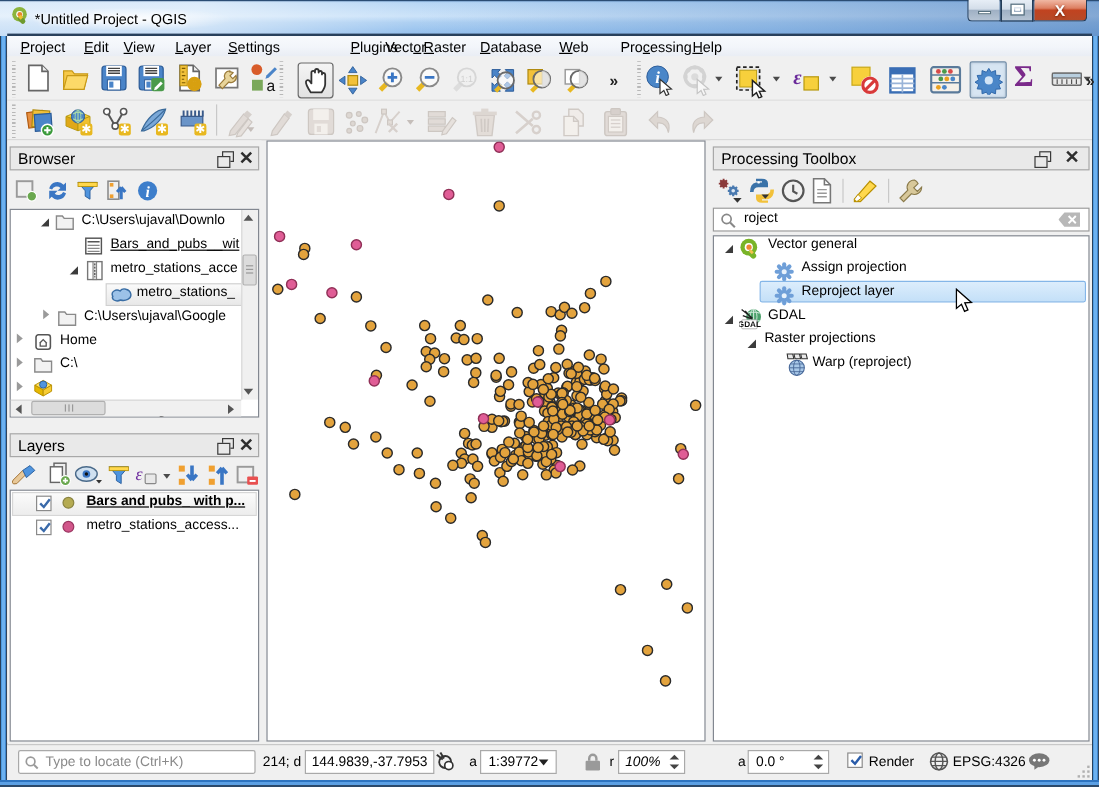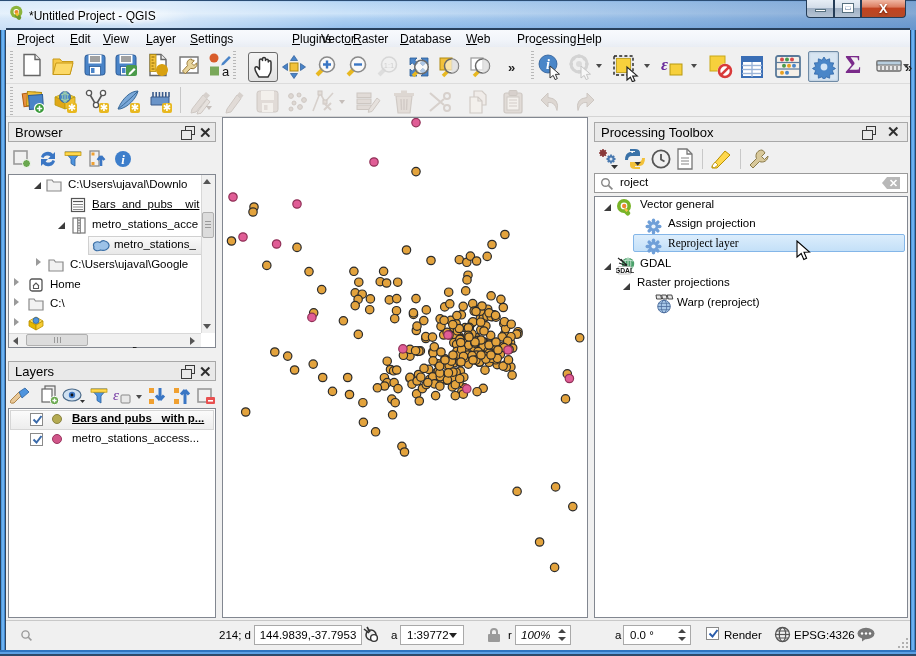--- a/index.html
+++ b/index.html
@@ -961,21 +961,21 @@
 <svg class="abs" style="left:645px;top:238px" width="17" height="17" viewBox="0 0 17 17">
       <g stroke="#6f9fd8" stroke-width="3.4" stroke-linecap="round">
         <line x1="8.5" y1="2.2" x2="8.5" y2="14.8"></line>
         <line x1="2.2" y1="8.5" x2="14.8" y2="8.5"></line>
         <line x1="4.1" y1="4.1" x2="12.9" y2="12.9"></line>
         <line x1="12.9" y1="4.1" x2="4.1" y2="12.9"></line>
       </g>
       <circle cx="8.5" cy="8.5" r="4.6" fill="#6f9fd8"></circle>
       <circle cx="8.5" cy="8.5" r="2.1" fill="#e8f2fc"></circle>
     </svg>
-<div class="treetxt" style="left:668px;top:237px;font-family:Liberation Serif, serif;">Reproject layer</div>
+<div class="treetxt" style="left:668px;top:237px;">Reproject layer</div>
 <svg class="abs" style="left:796px;top:240px" width="16" height="22" viewBox="0 0 16 22">
       <path d="M1 1 L1 17 L5.2 13.5 L7.8 19.5 L10.6 18.2 L8 12.3 L13.5 12 Z" fill="#fff" stroke="#000" stroke-width="1.1"></path>
     </svg>
 <div class="exp open" style="left:603px;top:262px;"></div>
 <svg class="abs" style="left:616px;top:256px" width="20" height="19" viewBox="0 0 20 19">
       <circle cx="12" cy="8" r="6.2" fill="#4aa06a"></circle>
       <path d="M7 5 q5-2 10 0 M7 11 q5 2 10 0 M12 1.8 v12.4" stroke="#cfe8d8" stroke-width="0.9" fill="none"></path>
       <ellipse cx="12" cy="8" rx="2.8" ry="6.2" fill="none" stroke="#cfe8d8" stroke-width="0.8"></ellipse>
       <path d="M3 7 l8 3 M5 3 l5 6 M2 2 l9 7" stroke="#222" stroke-width="1.1"></path>
       <rect x="2" y="10.5" width="13" height="7.5" rx="1" fill="#fff" stroke="#999" stroke-width="0.6"></rect>
@@ -994,20 +994,21 @@
       <ellipse cx="10" cy="12.5" rx="2.7" ry="6.3" fill="none" stroke="#4a6a9a" stroke-width="0.8"></ellipse>
       <line x1="3.7" y1="12.5" x2="16.3" y2="12.5" stroke="#4a6a9a" stroke-width="0.8"></line>
       <line x1="4.6" y1="9.3" x2="15.4" y2="9.3" stroke="#4a6a9a" stroke-width="0.7"></line>
       <line x1="4.6" y1="15.7" x2="15.4" y2="15.7" stroke="#4a6a9a" stroke-width="0.7"></line>
     </svg>
 <div class="treetxt" style="left:677px;top:296px;">Warp (reproject)</div>
 </div>
 
 <div class="abs" id="statusbar"></div>
 <div id="statusitems" style="position:absolute;left:0;top:620px;width:916px;height:30px;">
+<div class="sbox" style="left:15px;width:198px;border-radius:2px;color:#8a8a8a;padding-left:22px;line-height:18px;">Type to locate (Ctrl+K)</div>
 <svg class="abs" style="left:20px;top:9px" width="13" height="13" viewBox="0 0 13 13">
       <circle cx="5.5" cy="5.5" r="3.6" fill="none" stroke="#9a9a9a" stroke-width="1.4"></circle>
       <line x1="8.3" y1="8.3" x2="11.4" y2="11.4" stroke="#9a9a9a" stroke-width="1.6"></line>
     </svg>
 <div class="slabel" style="left:219px;">214; d</div>
 <div class="sbox" style="left:254px;width:108px;text-align:center;line-height:18px;">144.9839,-37.7953</div>
 <svg class="abs" style="left:363px;top:6px" width="18" height="18" viewBox="0 0 18 18">
       <circle cx="8" cy="9" r="5" fill="none" stroke="#333" stroke-width="1.5"></circle>
       <circle cx="11" cy="12" r="3.4" fill="#fff" stroke="#333" stroke-width="1.4"></circle>
       <line x1="1" y1="3" x2="6" y2="7" stroke="#333" stroke-width="1.6"></line>

